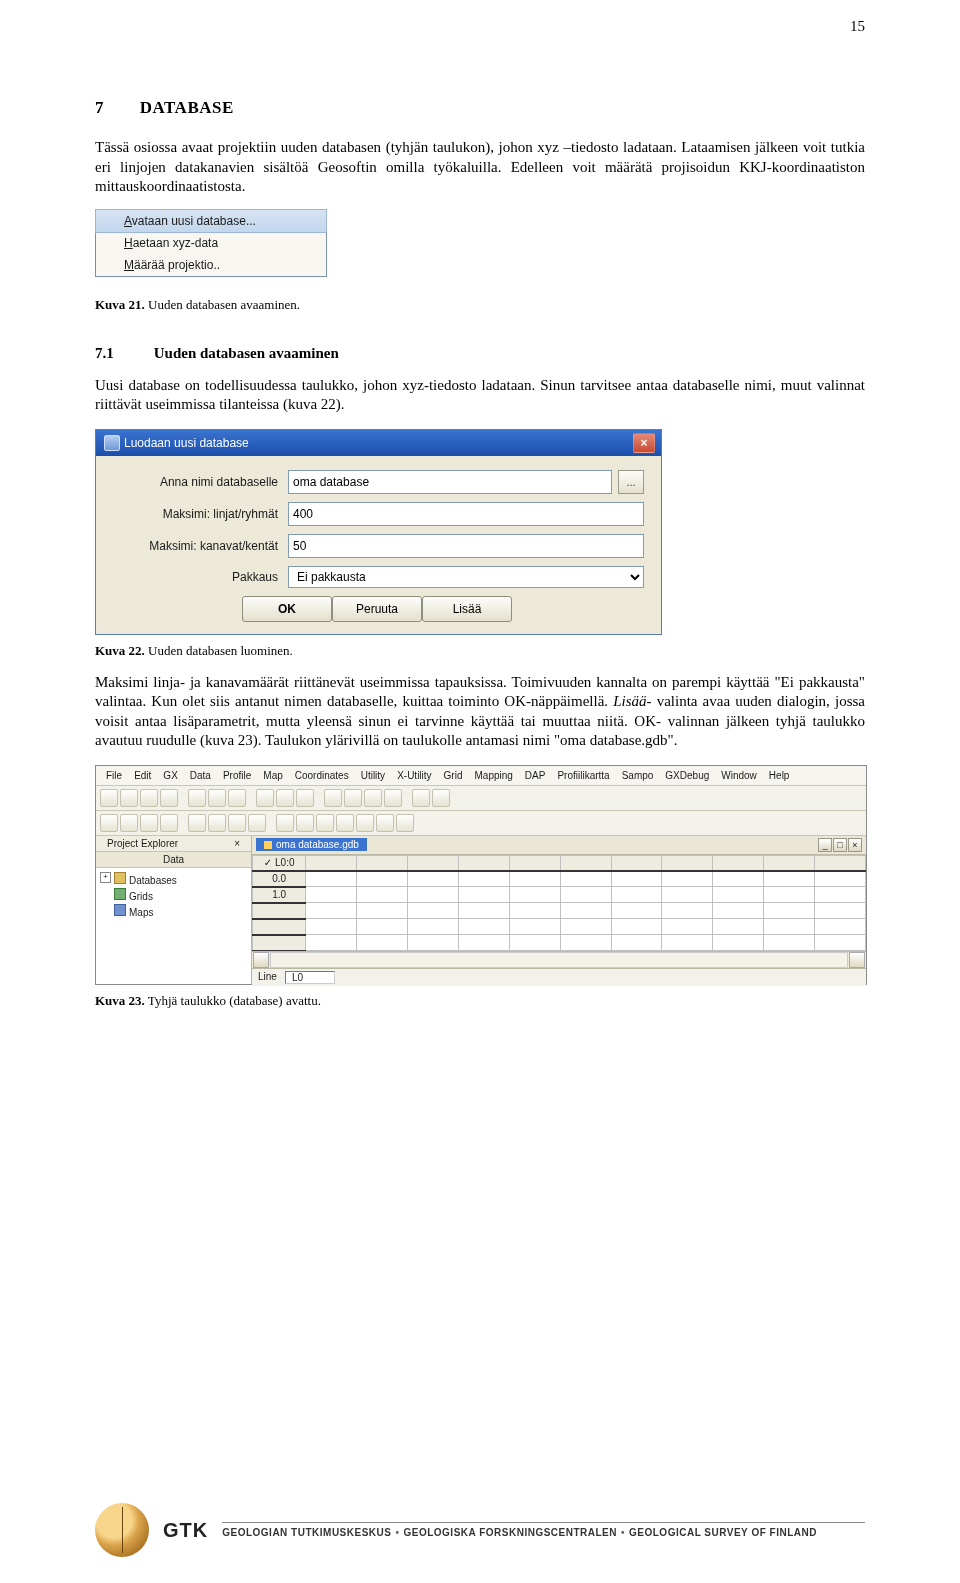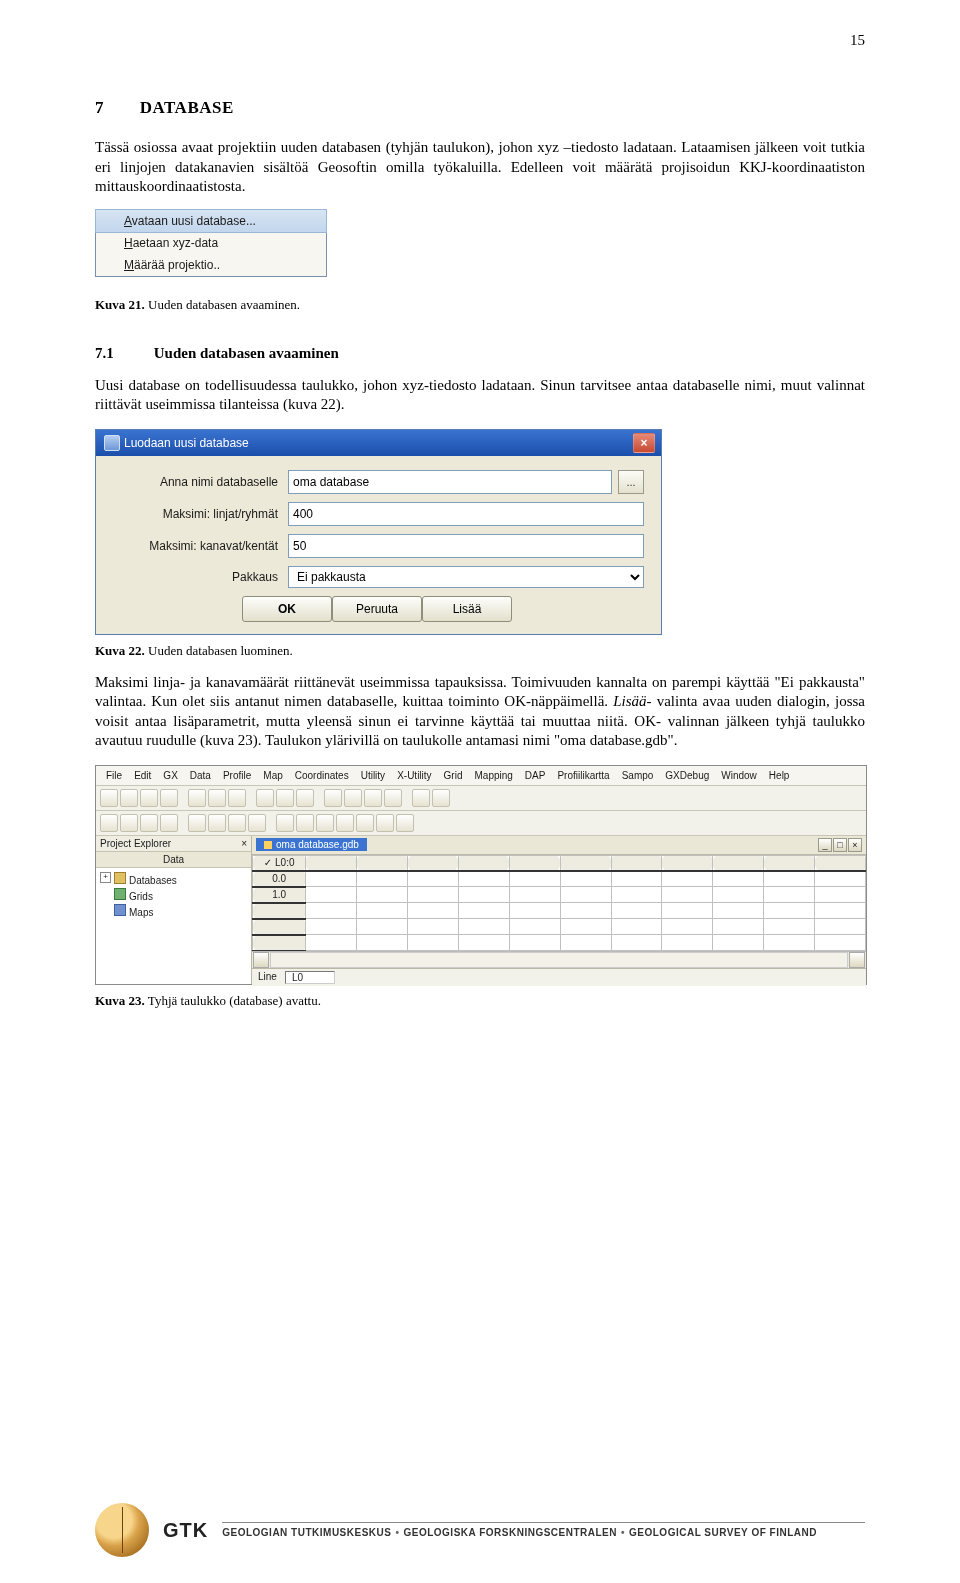--- a/index.html
+++ b/index.html
@@ -13,21 +13,21 @@
   }
   .page {
     width: 960px;
     padding: 50px 95px 30px 95px;
     box-sizing: border-box;
     position: relative;
     min-height: 1583px;
   }
   .page-number {
     position: absolute;
-    top: 32px;
+    top: 18px;
     right: 95px;
     font-size: 15px;
   }
   h1.section {
     font-size: 17px;
     font-weight: bold;
     margin: 48px 0 20px 0;
     letter-spacing: 0.5px;
   }
   h1.section .num {
@@ -165,21 +165,21 @@
     border-radius:2px;
   }
   .kuva23 .spacer { width:6px; }
   .kuva23 .maingrid { display:flex; height:148px; }
   .kuva23 .explorer {
     width:155px; border-right:1px solid #bab7a5;
     display:flex; flex-direction:column;
   }
   .kuva23 .explorer .hdr {
     background:#f0eee2; border-bottom:1px solid #c6c3b2;
-    padding:2px 4px; font-size:10px; display:flex;
+    padding:2px 11px; font-size:10px; display:flex;
     justify-content:space-between; align-items:center;
   }
   .kuva23 .explorer .tabhdr {
     background:#eae7d6; text-align:center; padding:2px 0;
     border-bottom:1px solid #c6c3b2; font-size:10px;
   }
   .kuva23 .tree { flex:1; background:#fff; padding:3px 4px; font-size:10px; }
   .kuva23 .tree .node { padding:1px 0 1px 14px; position:relative; }
   .kuva23 .tree .expander {
     position:absolute; left:0; top:1px; width:9px;height:9px;
@@ -207,21 +207,21 @@
     width:12px;height:12px;border:1px solid #9a9a8a;
     background:linear-gradient(#fff,#ddd8c0);font-size:9px;
     display:flex;align-items:center;justify-content:center;
   }
   .kuva23 .sheet { flex:1; background:#fff; position:relative; }
   .kuva23 .sheet table { border-collapse:collapse; width:100%; }
   .kuva23 .sheet th, .kuva23 .sheet td {
     border:1px solid #c0c0c0; height:14px; font-size:10px;
     padding:0 4px; text-align:right; background:#fff;
   }
-  .kuva23 .sheet th { background:#eeece0; font-weight:normal; text-align:center; width:48px; border-bottom:2px solid #333;border-radius:6px; }
+  .kuva23 .sheet th { background:#eeece0; font-weight:normal; text-align:center; width:48px; border-bottom:2px solid #333; }
   .kuva23 .sheet th.corner{background:#eeece0;}
   .kuva23 .sheet .scroll {
     position:absolute; bottom:0; left:0; right:0; height:16px;
     background:#ece9d8; border-top:1px solid #bbb;
     display:flex;align-items:center;
   }
   .kuva23 .sheet .scroll .arrow{
     width:14px;height:14px;border:1px solid #aaa;
     background:linear-gradient(#fff,#ddd8c0);margin:0 1px;
   }

